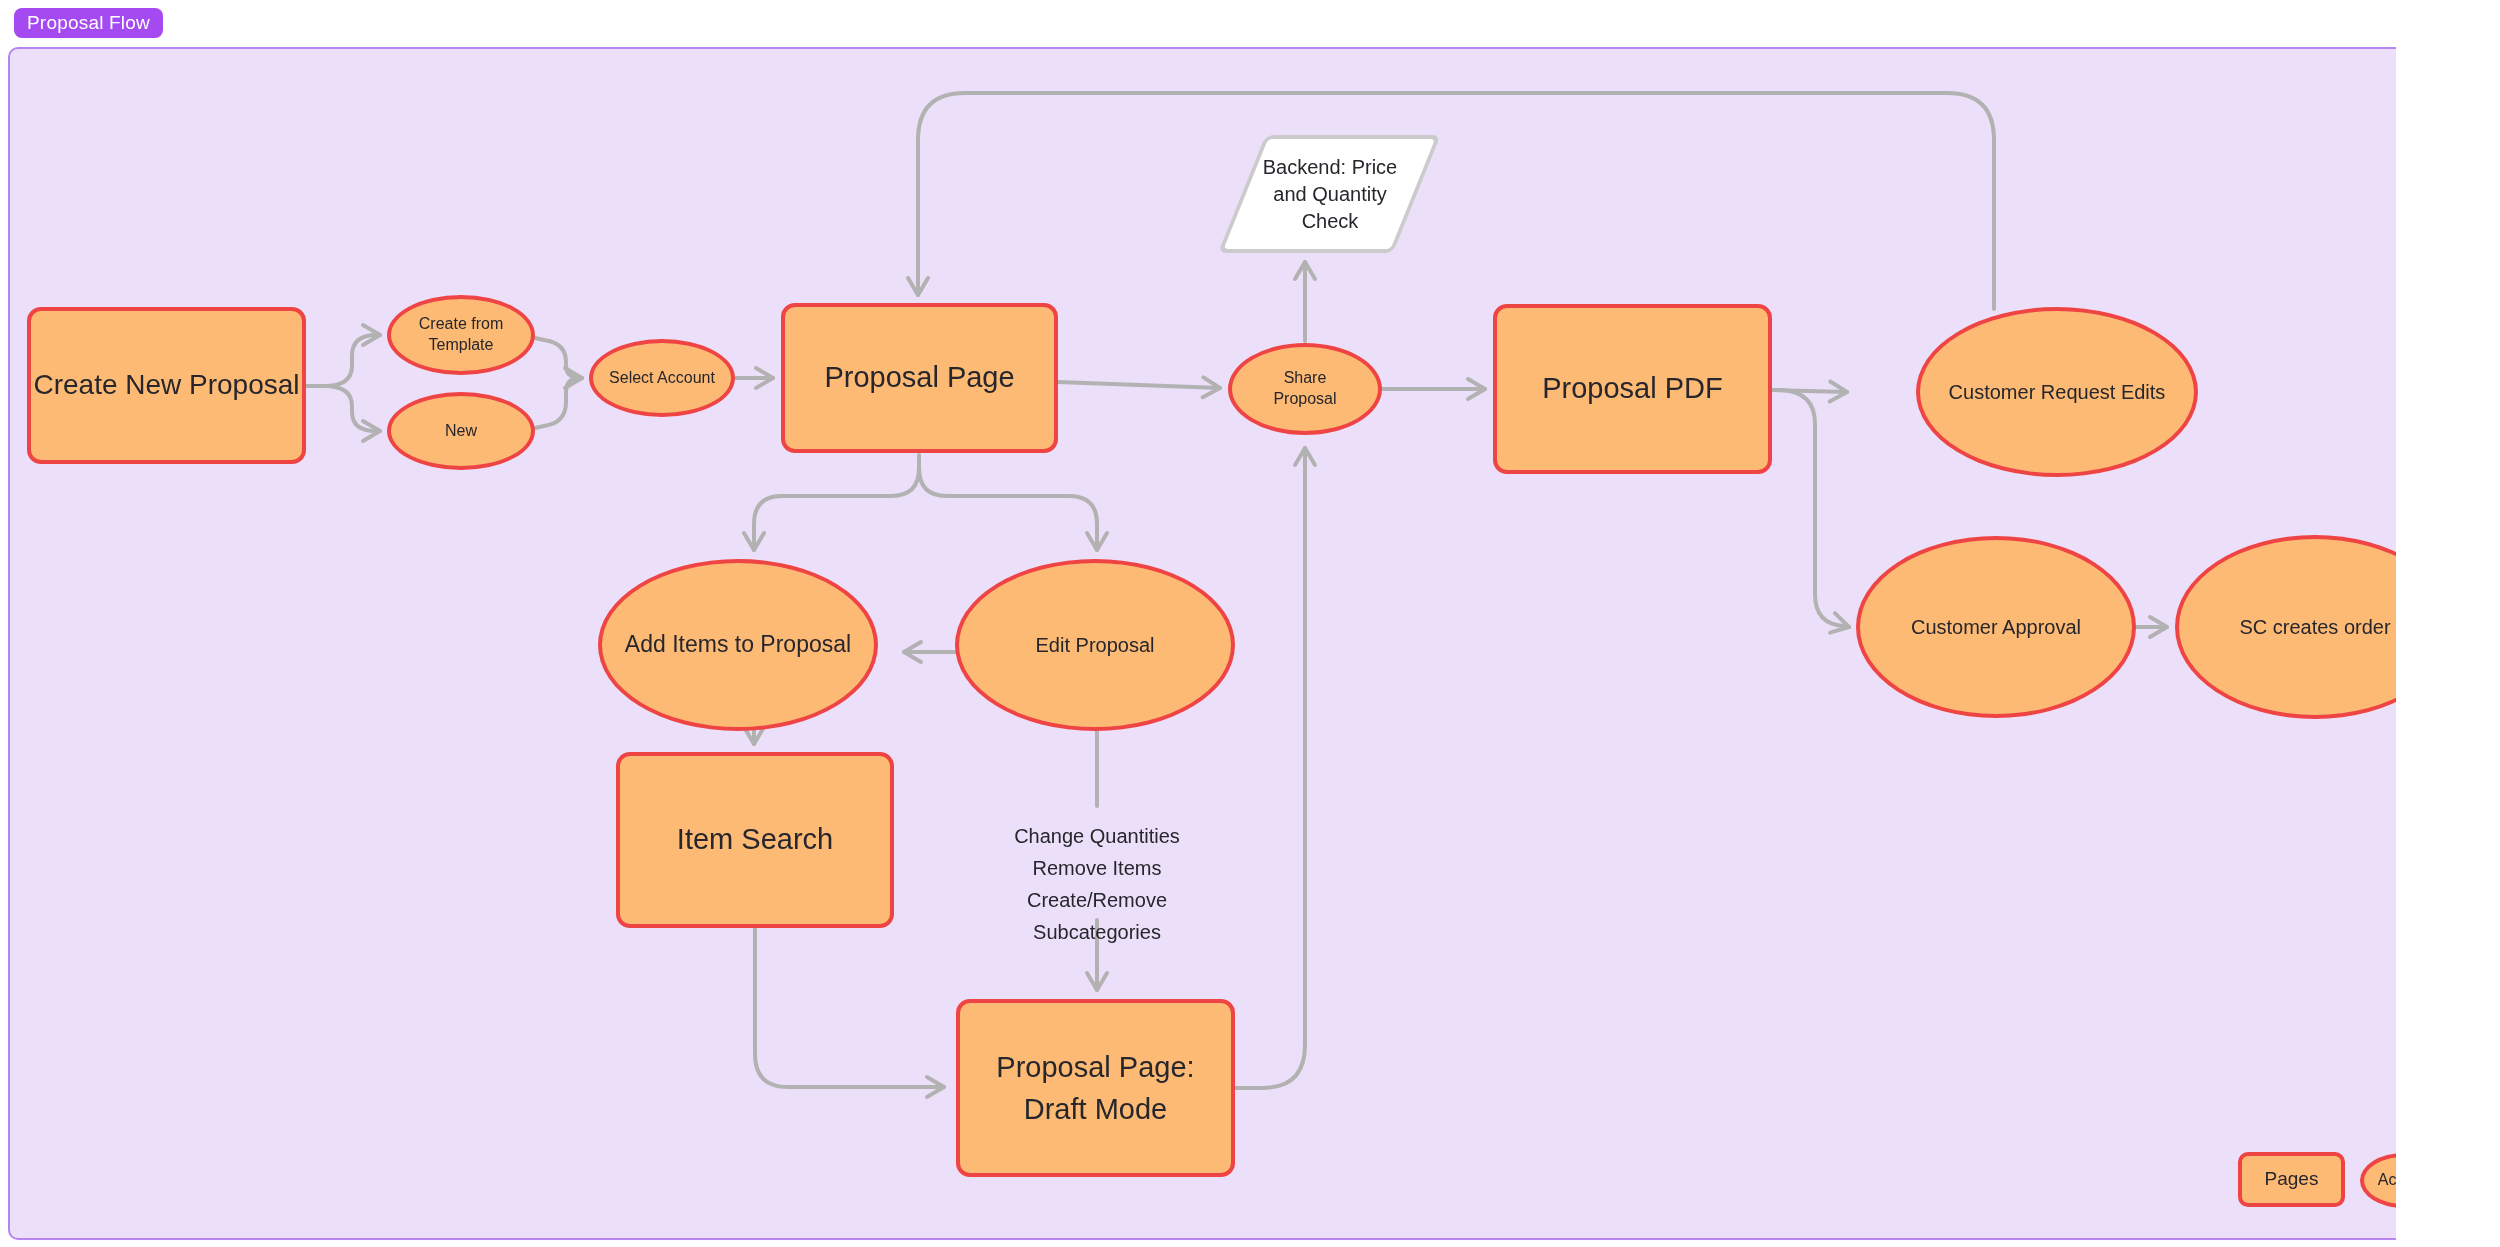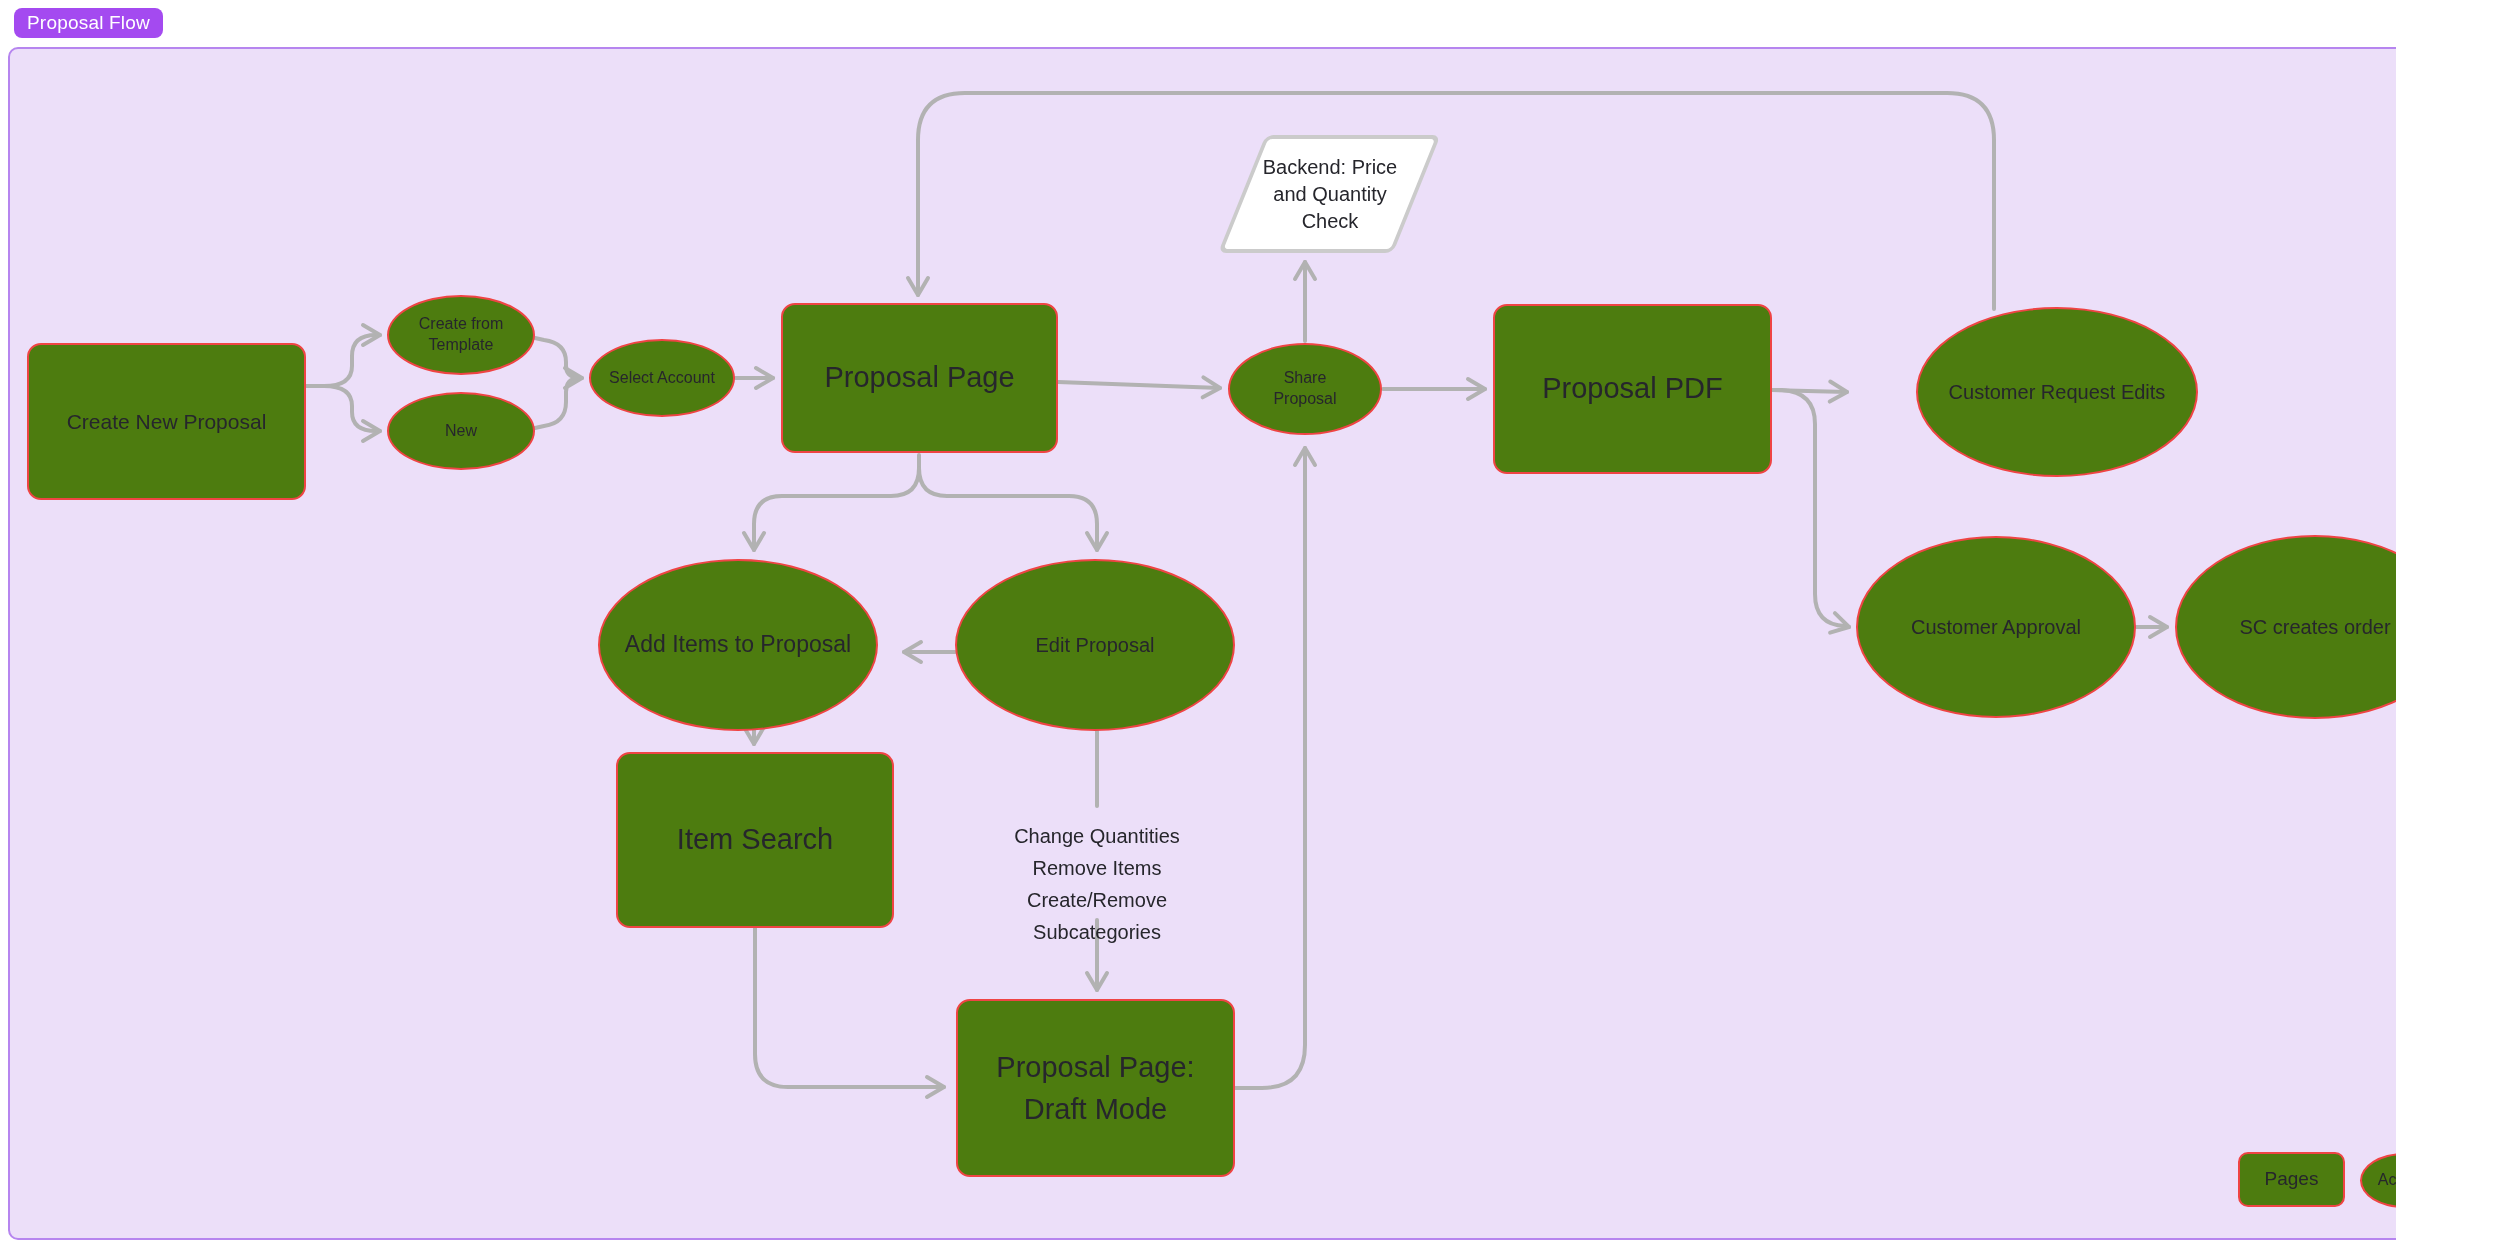--- a/index.html
+++ b/index.html
@@ -13,22 +13,22 @@
     background:#ecdff9;border:2px solid #b685ef;border-radius:10px;
     box-sizing:border-box;
   }
   .badge{
     position:absolute;left:14px;top:8px;height:30px;padding:0 13px;
     background:#a44af0;border-radius:8px;display:flex;align-items:center;
     color:#ffffff;font-size:19px;letter-spacing:.2px;
   }
   svg.wires{position:absolute;left:0;top:0;width:2500px;height:1247px;}
   .node{
-    position:absolute;box-sizing:border-box;background:#4d7c0f;
-    border:2px solid #ef4444;display:flex;align-items:center;justify-content:center;
+    position:absolute;box-sizing:border-box;background:#fdba74;
+    border:4px solid #ef4444;display:flex;align-items:center;justify-content:center;
     text-align:center;color:#26262c;line-height:1.3;
   }
   .rect{border-radius:14px;}
   .ellipse{border-radius:50%;}
   .para-bg{
     position:absolute;box-sizing:border-box;background:#ffffff;
     border:4px solid #cbcbcb;border-radius:8px;
     transform:skewX(-22deg);transform-origin:0 100%;
   }
   .para-label{
@@ -74,21 +74,21 @@
       <path marker-end="url(#arr)" d="M 919 468 Q 919 496 947 496 L 1069 496 Q 1097 496 1097 524 L 1097 550"></path>
       <path marker-end="url(#arr)" d="M 955 652 L 904 652"></path>
       <path marker-end="url(#arr)" d="M 754 728 L 754 744"></path>
       <path d="M 1097 728 L 1097 806"></path>
       <path marker-end="url(#arr)" d="M 1097 920 L 1097 990"></path>
       <path marker-end="url(#arr)" d="M 755 925 L 755 1054 Q 755 1087 788 1087 L 944 1087"></path>
       <path marker-end="url(#arr)" d="M 1233 1088 L 1262 1088 Q 1305 1088 1305 1045 L 1305 448"></path>
     </g>
   </svg>
 
-  <div class="node rect" style="left:27px;top:307px;width:279px;height:157px;font-size:21px;margin-top:36px;">
+  <div class="node rect" style="left:27px;top:307px;width:279px;height:157px;font-size:28px;">
     <span class="lbl">Create New Proposal</span>
   </div>
 
   <div class="node ellipse" style="left:387px;top:295px;width:148px;height:80px;font-size:16px;">
     <span class="lbl" style="max-width:100px;">Create from Template</span>
   </div>
 
   <div class="node ellipse" style="left:387px;top:392px;width:148px;height:78px;font-size:16px;">
     <span class="lbl">New</span>
   </div>

